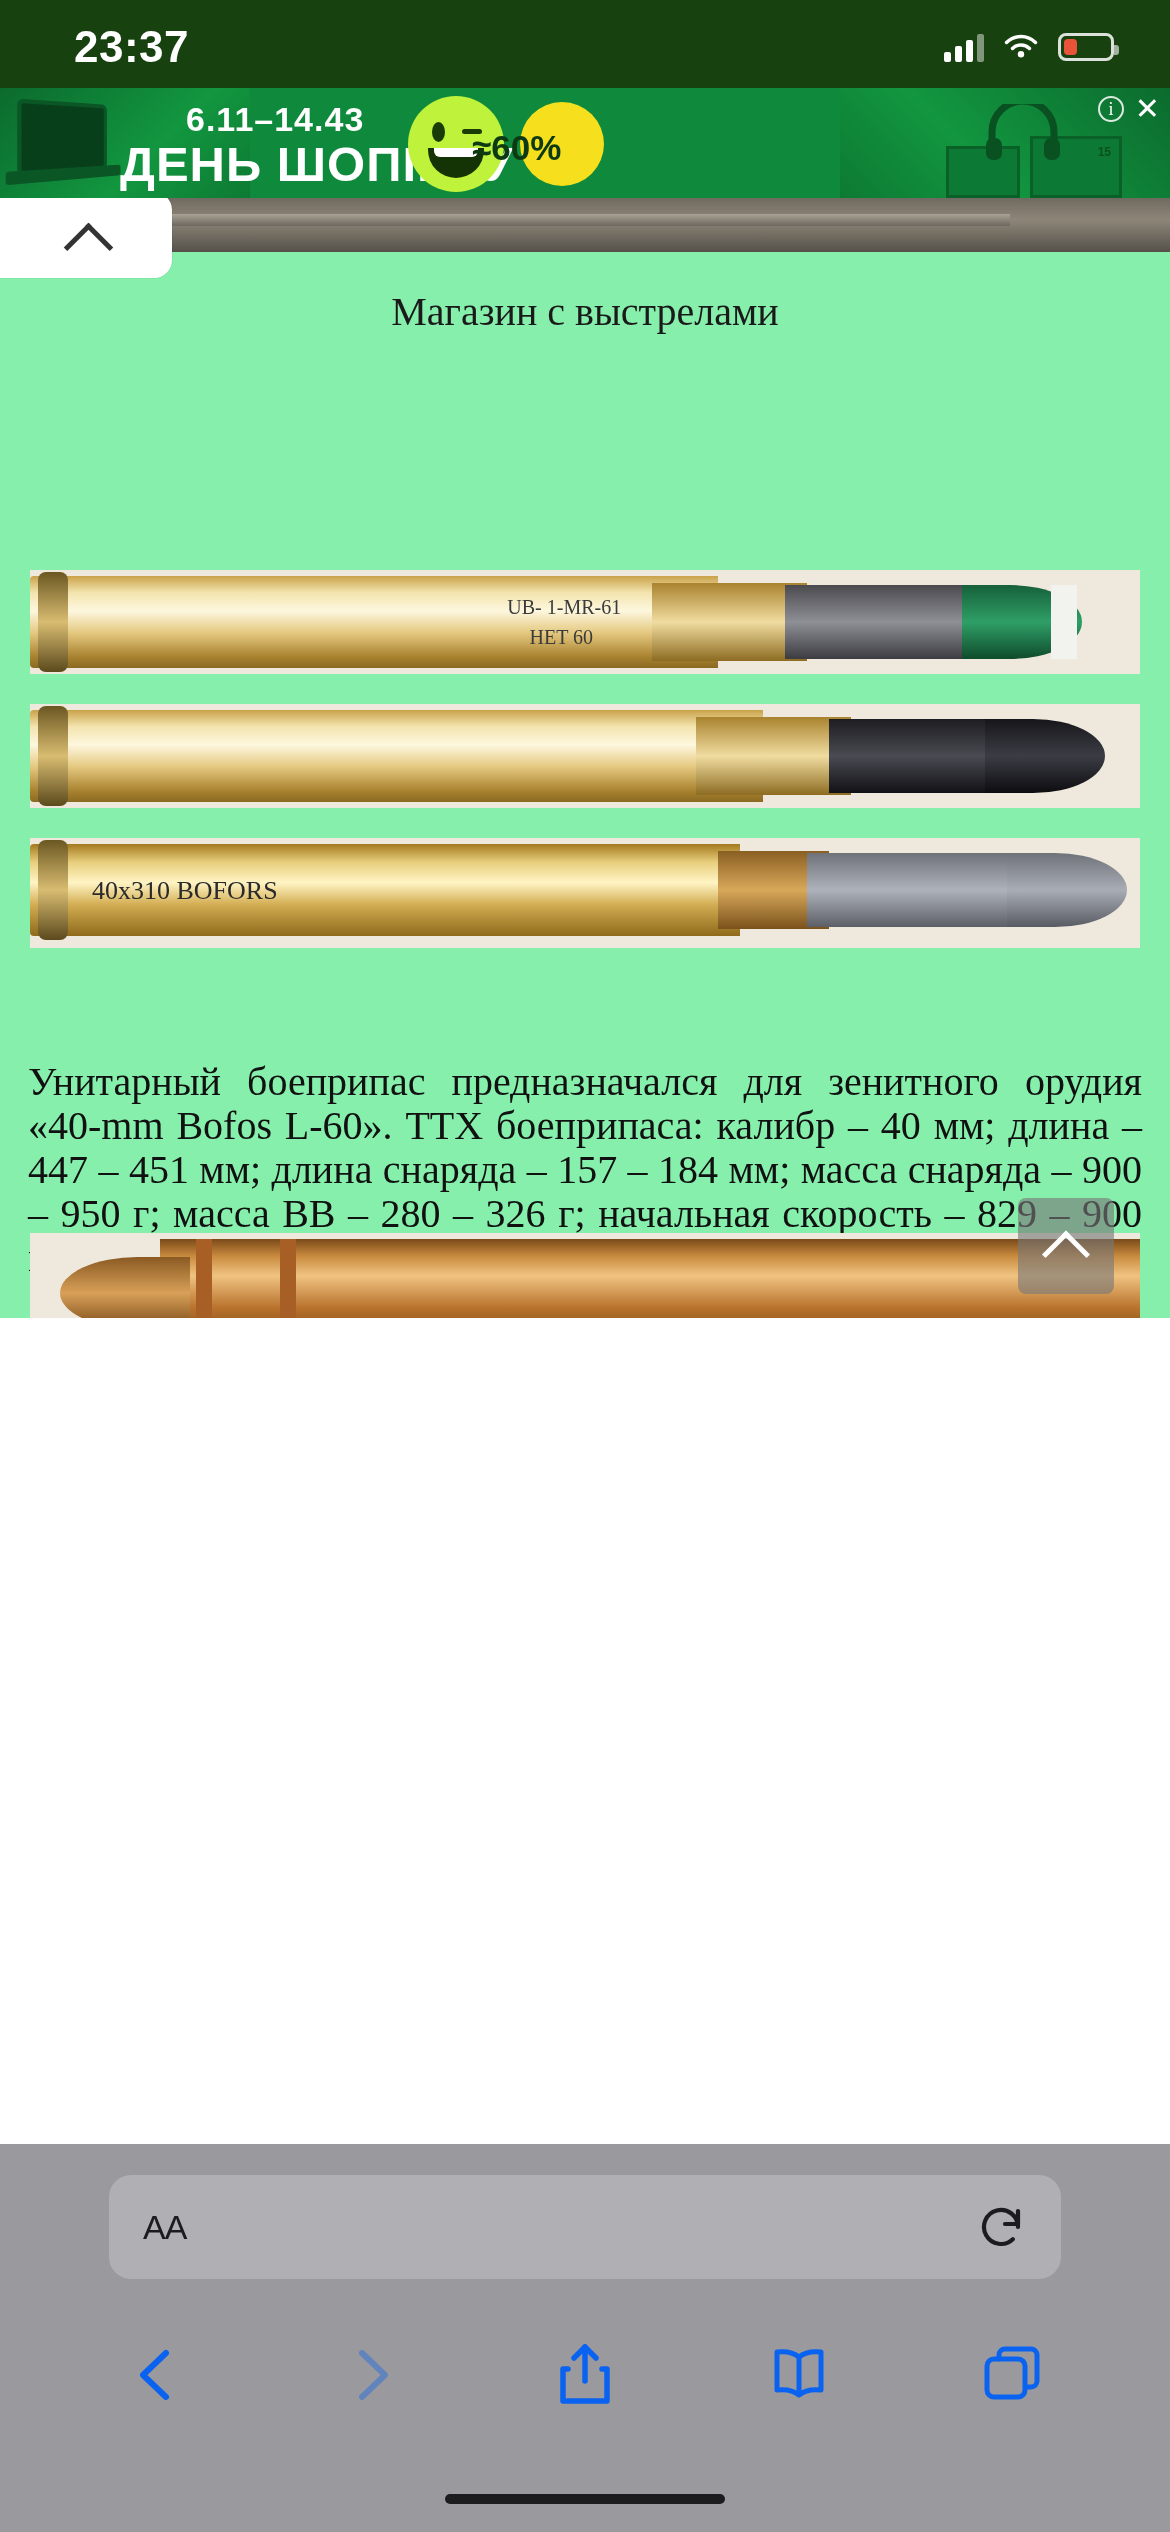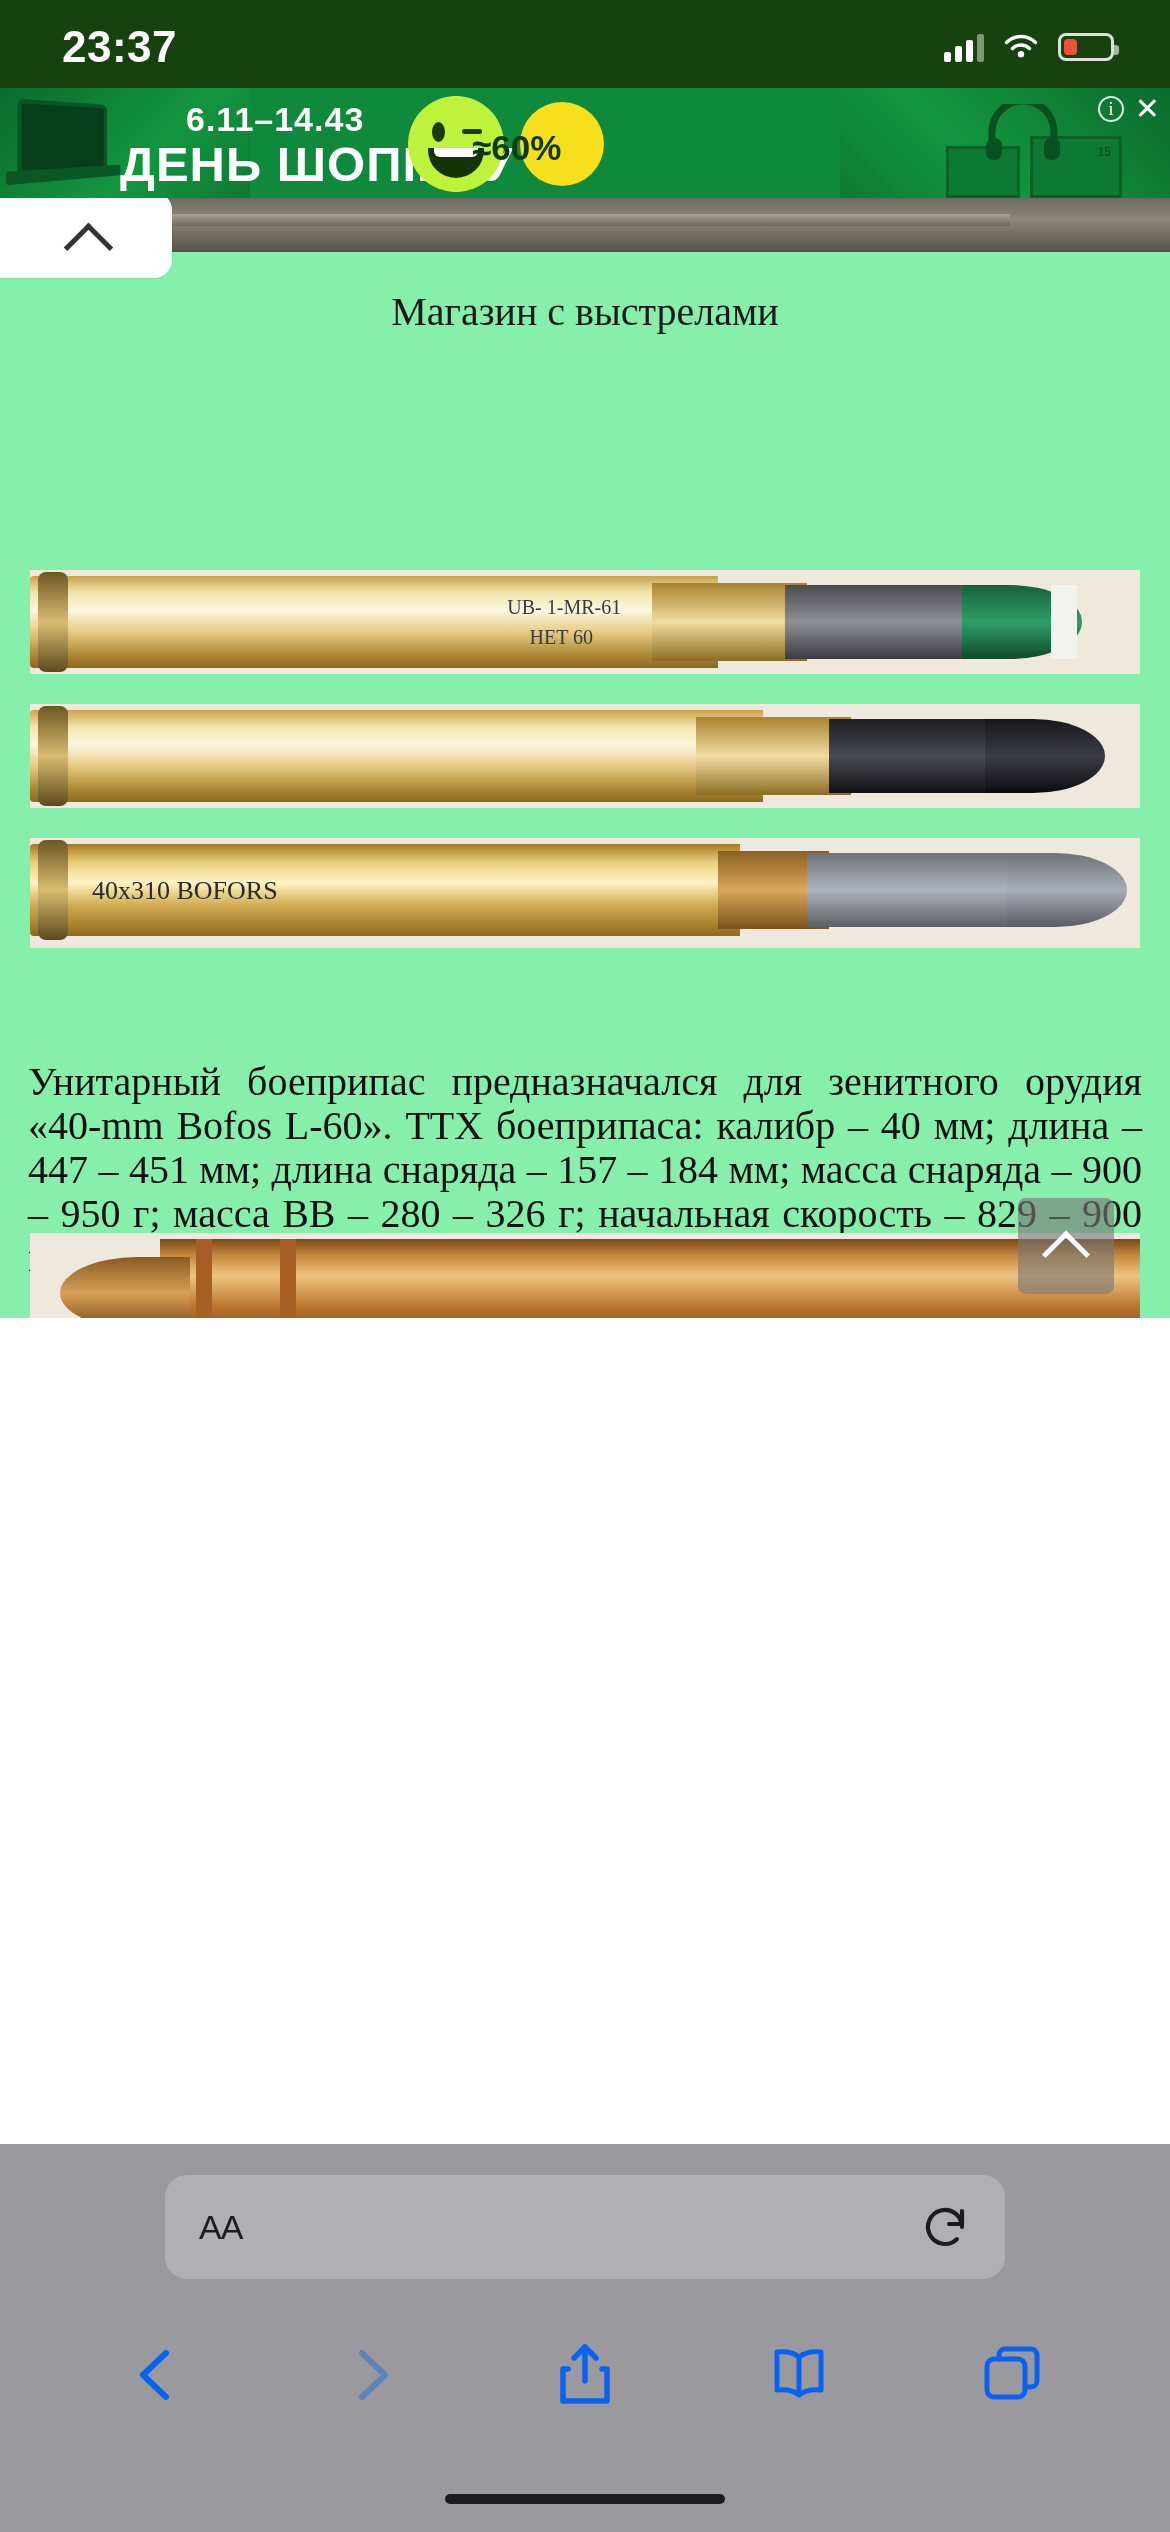--- a/index.html
+++ b/index.html
@@ -25,20 +25,21 @@
     display: flex; align-items: center;
     justify-content: space-between;
     padding: 0 56px 0 62px;
     color: #ffffff;
   }
   .status-time {
     font-size: 44px;
     font-weight: 600;
     letter-spacing: 0.5px;
     padding-top: 6px;
+    margin-left: 12px;
   }
   .status-right {
     display: flex; align-items: center; gap: 18px; padding-top: 6px;
   }
   .signal { display: flex; align-items: flex-end; gap: 4px; height: 30px; }
   .signal i { display: block; width: 7px; background: #ffffff; border-radius: 2px; }
   .signal i:nth-child(1) { height: 10px; }
   .signal i:nth-child(2) { height: 16px; }
   .signal i:nth-child(3) { height: 22px; }
   .signal i:nth-child(4) { height: 28px; background: rgba(255,255,255,0.45); }
@@ -283,21 +284,21 @@
   }
 
   
   .urlbar-wrap {
     position: absolute; left: 0; bottom: 222px;
     width: 1170px; height: 166px;
     background: #9a9a9e;
     display: flex; align-items: center; justify-content: center;
   }
   .urlbar {
-    width: 840px; height: 104px;
+    width: 952px; height: 104px;
     background: #b0b0b4;
     border-radius: 22px;
     display: flex; align-items: center;
     padding: 0 34px;
     position: relative;
   }
   .aa {
     color: #1c1c1e;
     font-size: 34px;
     font-weight: 500;

